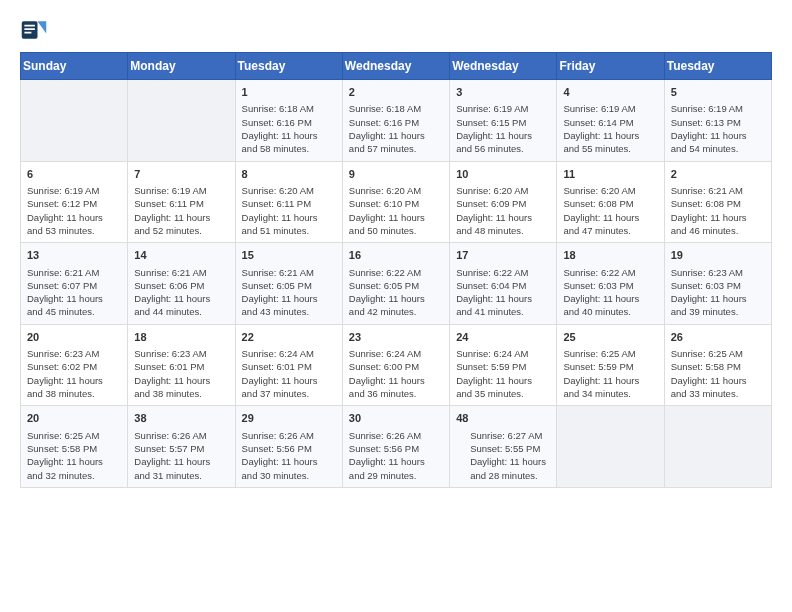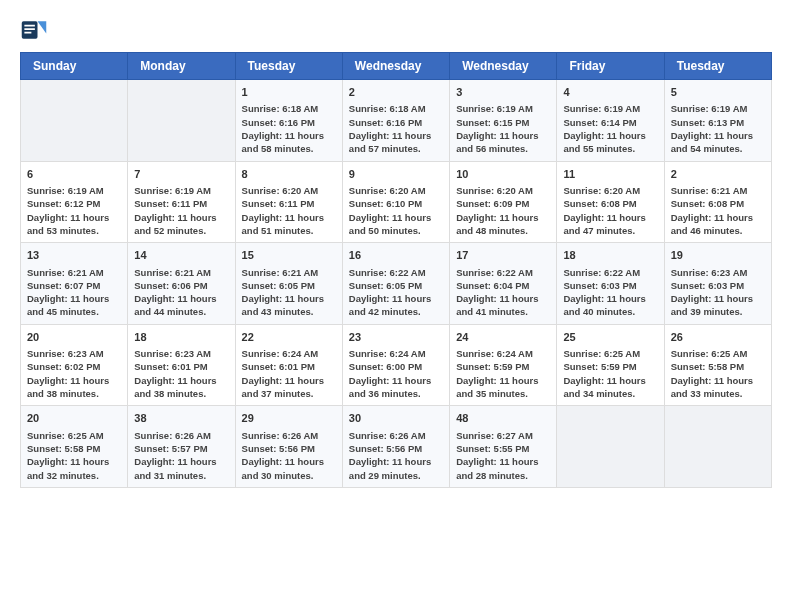--- a/index.html
+++ b/index.html
@@ -52,21 +52,21 @@
       border-collapse: collapse;
       font-size: 10px;
     }
     thead tr {
       background-color: #3a6bbf;
     }
     thead th {
       color: #fff;
       font-size: 12px;
       font-weight: bold;
-      padding: 6px 12px;
+      padding: 6px 2px;
       text-align: left;
       border: 1px solid #2a5aaa;
     }
     tbody tr {
       border-bottom: 1px solid #ddd;
     }
     tbody td {
       vertical-align: top;
       padding: 5px 6px;
       border: 1px solid #ddd;
@@ -81,21 +81,20 @@
     }
     .day-num {
       font-weight: bold;
       font-size: 11px;
       display: block;
       margin-bottom: 2px;
     }
     .day-info {
       font-size: 9.5px;
       color: #444;
-      font-weight: bold;
     }
     .empty {
       background: #f0f2f5 !important;
     }
   </style>
 </head>
 <body>
 
 <div class="header">
   <div class="logo">
@@ -316,21 +315,21 @@
 Daylight: 11 hours and 30 minutes.</div>
         </td>
         <td>
           <span class="day-num">30</span>
           <div class="day-info" style="white-space: pre-wrap;">Sunrise: 6:26 AM
 Sunset: 5:56 PM
 Daylight: 11 hours and 29 minutes.</div>
         </td>
         <td>
           <span class="day-num">48</span>
-          <div class="day-info" style="white-space: pre-wrap;">Sunrise: 6:27 AM
+          <div class="day-info" style="white-space: pre-wrap; margin-left: 14px;">Sunrise: 6:27 AM
 Sunset: 5:55 PM
 Daylight: 11 hours and 28 minutes.</div>
         </td>
         <td class="empty"></td>
         <td class="empty"></td>
       </tr>
     </tbody>
 </table>
 
 </body></html>

